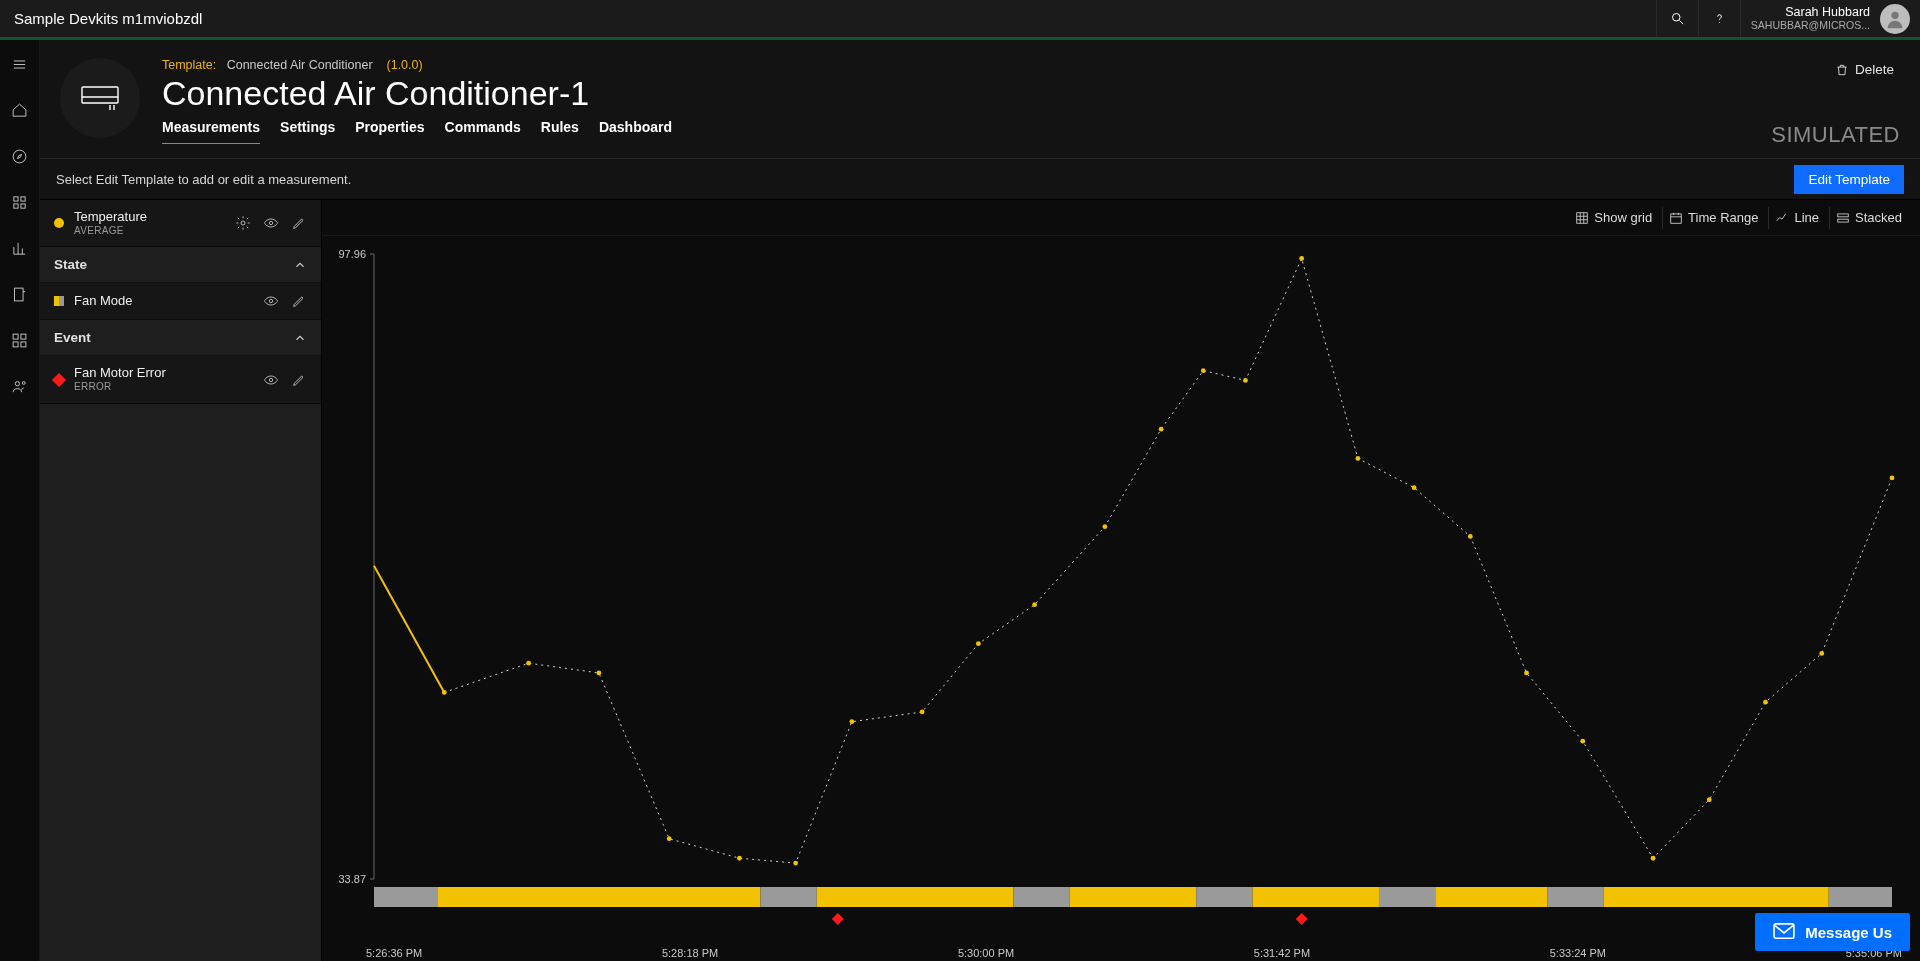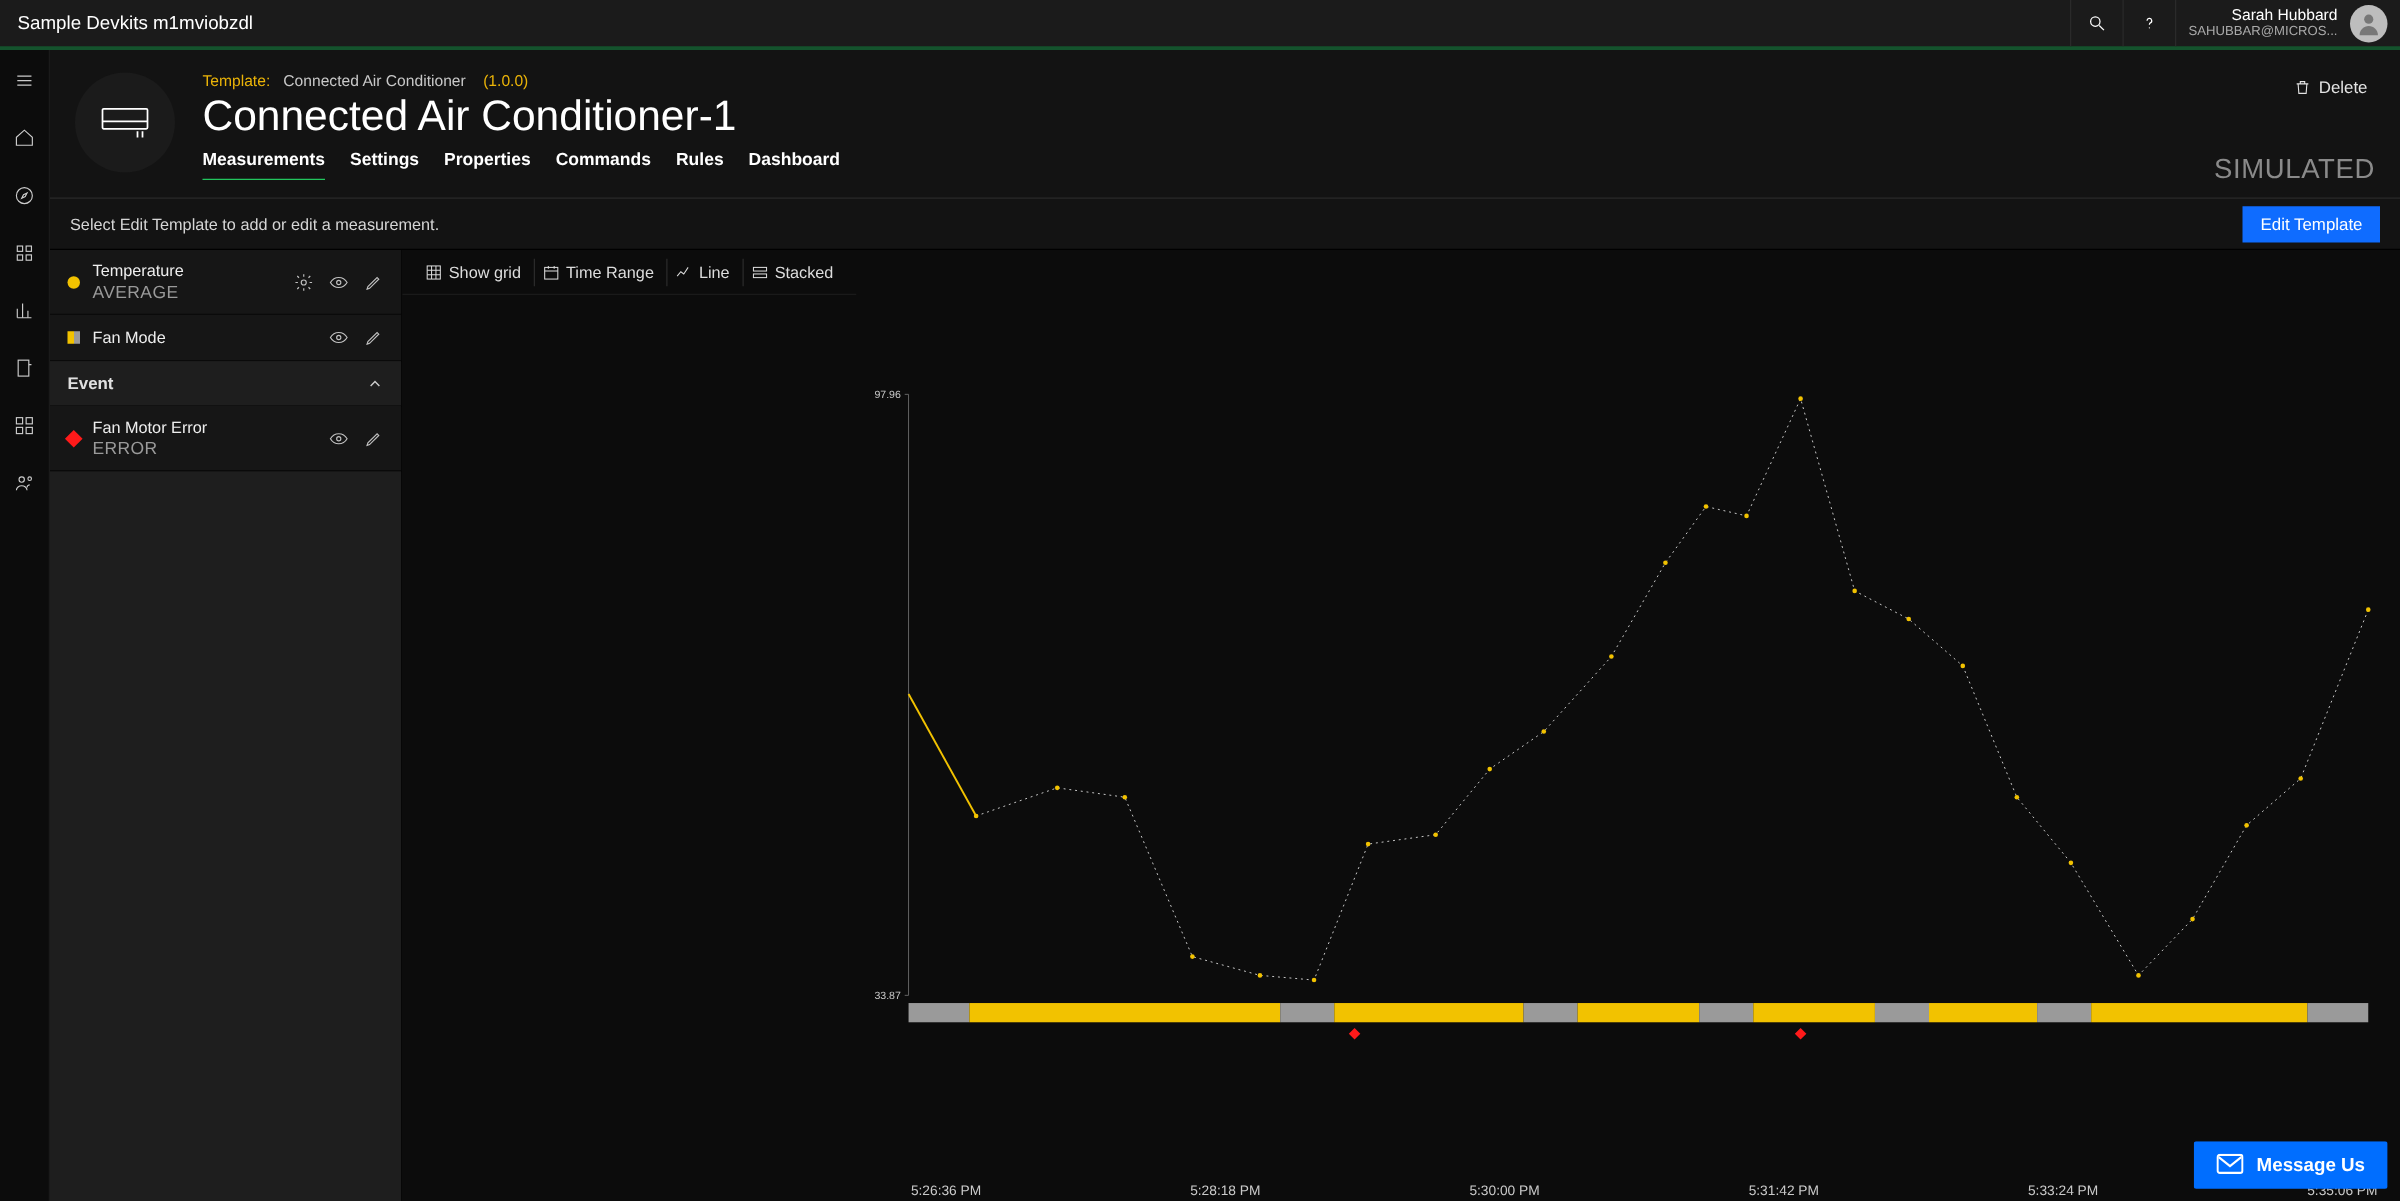--- a/index.html
+++ b/index.html
@@ -44,25 +44,25 @@
   .content { flex:1; display:flex; min-height:0;}
   .side-panel { width:282px; background:#1e1e1e; border-right:1px solid #000; overflow:auto;}
   .sp-section-hd { display:flex; align-items:center; justify-content:space-between; padding:10px 14px; font-size:13.5px; font-weight:600; background:#1e1e1e; border-bottom:1px solid #111;}
   .sp-section-hd .chev { width:14px;height:14px; }
   .sp-row { display:flex; align-items:center; padding:10px 14px 10px 14px; background:#161616; border-bottom:1px solid #0a0a0a;}
   .legend-dot { width:10px;height:10px; border-radius:50%; margin-right:10px; flex-shrink:0;}
   .legend-sq { width:10px;height:10px; margin-right:10px; flex-shrink:0; background:linear-gradient(90deg,#f2c200 50%,#9a9a9a 50%);}
   .legend-di { width:10px;height:10px; margin-right:10px; transform:rotate(45deg); background:#ff1a1a; flex-shrink:0;}
   .sp-label { flex:1; line-height:1.15;}
   .sp-label .main-l { font-size:13px; color:#eee;}
-  .sp-label .sub-l { font-size:14px; color:#9a9a9a; letter-spacing:0.3px;}
+  .sp-label .sub-l { font-size:10px; color:#9a9a9a; letter-spacing:0.3px;}
   .sp-actions { display:flex; gap:12px; color:#c0c0c0;}
   .sp-actions .ic { width:16px;height:16px; cursor:pointer;}
   
-  .chart-area { flex:1; background:#0c0c0c; position:relative; display:flex; }
+  .chart-area { flex:1; background:#0c0c0c; position:relative; display:flex; flex-direction:column;}
   .chart-toolbar { height:36px; display:flex; align-items:center; justify-content:flex-end; gap:4px; padding:0 12px; border-bottom:1px solid #1a1a1a; font-size:13px; color:#ddd;}
   .ct-item { display:flex; align-items:center; gap:5px; padding:3px 6px; cursor:pointer; border-left:1px solid #2a2a2a; height:22px;}
   .ct-item:first-child { border-left:none;}
   .ct-item svg{ width:14px;height:14px;}
   .chart-body { flex:1; position:relative; padding:8px 18px 8px 8px;}
   .chart-svg { width:100%; height:100%; display:block;}
   .x-labels { position:absolute; left:52px; right:18px; bottom:2px; display:flex; justify-content:space-between; font-size:11px; color:#c9c9c9;}
   
   .message-us { position:fixed; right:10px; bottom:10px; background:#006eff; color:#fff; display:flex; align-items:center; gap:10px; padding:10px 18px; font-size:15px; font-weight:600; cursor:pointer; border-radius:2px;}
   .message-us svg { width:22px;height:18px;fill:none;stroke:#fff;stroke-width:1.8;}
@@ -221,20 +221,26 @@
             <svg class="ic" viewBox="0 0 24 24" fill="none" stroke="#c0c0c0" stroke-width="1.4">
                 <path d="M2 12s3.5-6 10-6 10 6 10 6-3.5 6-10 6S2 12 2 12z"></path>
                 <circle cx="12" cy="12" r="2.5"></circle>
               </svg>
             <svg class="ic" viewBox="0 0 24 24" fill="none" stroke="#c0c0c0" stroke-width="1.4">
                 <path d="M4 20l3-1 11-11-2-2L5 17z"></path>
               </svg>
           </div>
         </div>
 
+        <div class="sp-section-hd">
+          <span>State</span>
+          <svg class="chev" viewBox="0 0 24 24" fill="none" stroke="#ccc" stroke-width="2">
+              <path d="M6 15l6-6 6 6"></path>
+            </svg>
+        </div>
         <div class="sp-row">
           <div class="legend-sq"></div>
           <div class="sp-label">
             <div class="main-l">Fan Mode</div>
           </div>
           <div class="sp-actions">
             <svg class="ic" viewBox="0 0 24 24" fill="none" stroke="#c0c0c0" stroke-width="1.4">
                 <path d="M2 12s3.5-6 10-6 10 6 10 6-3.5 6-10 6S2 12 2 12z"></path>
                 <circle cx="12" cy="12" r="2.5"></circle>
               </svg>

